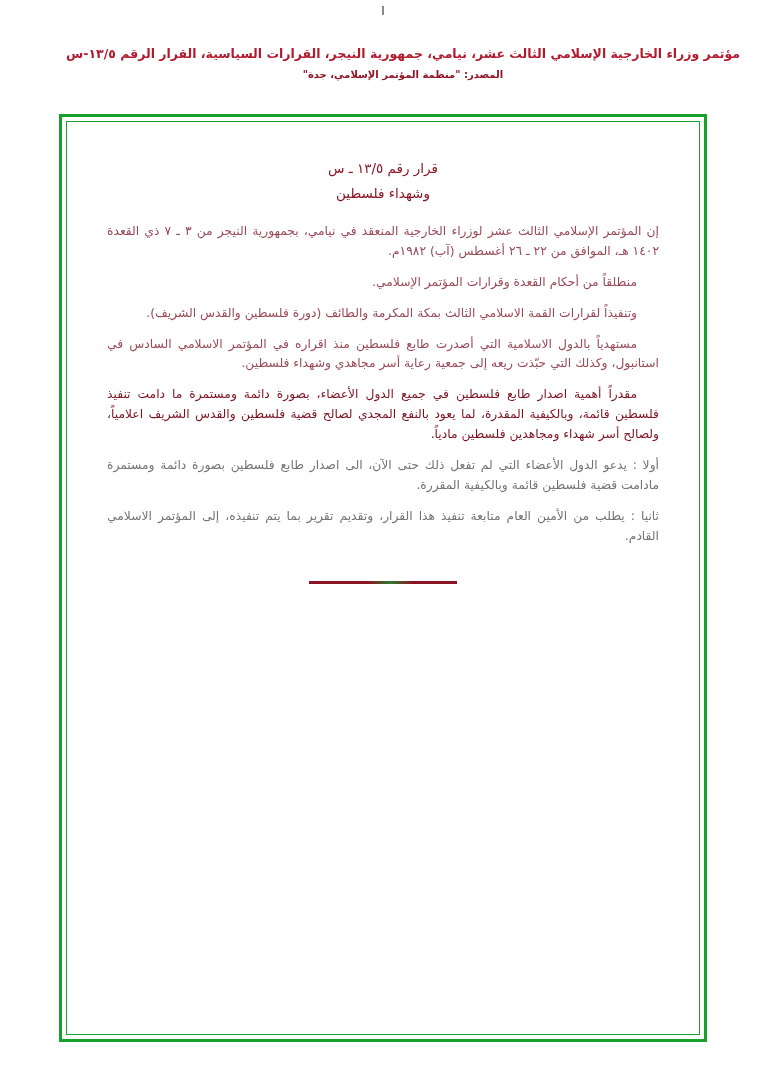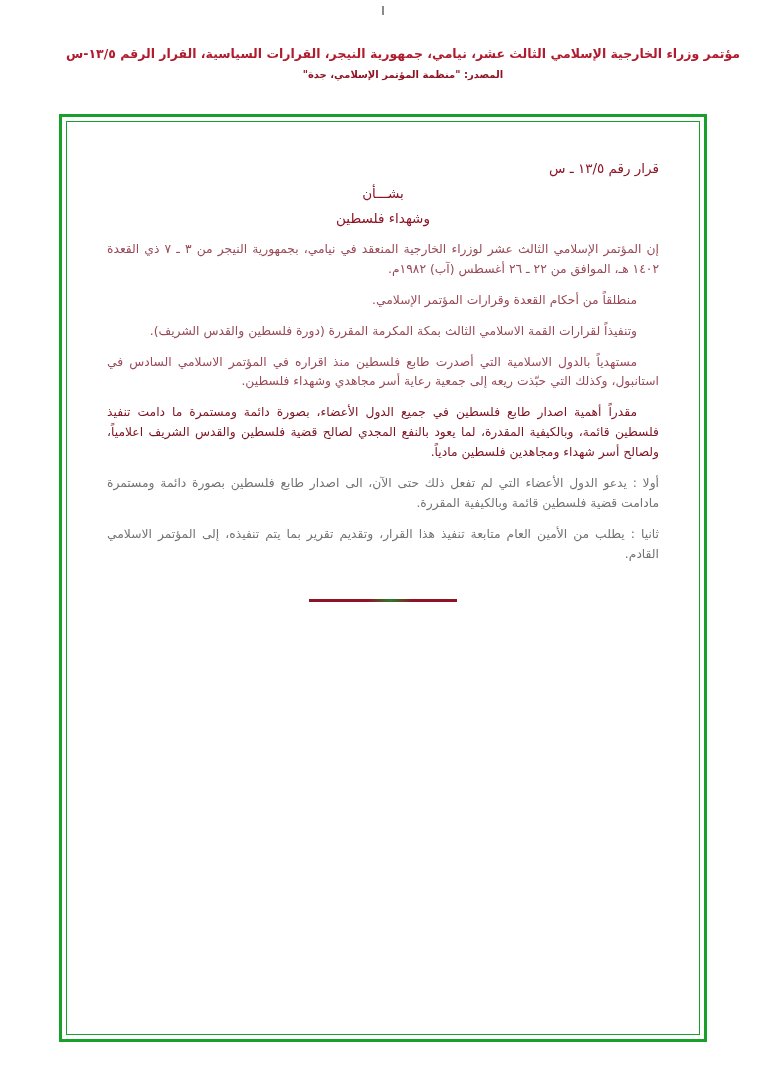--- a/index.html
+++ b/index.html
@@ -83,26 +83,26 @@
     color: #8d1424;
   }
 
   .doc-title {
     text-align: center;
     color: #8d1424;
     font-size: 13.5px;
     line-height: 1.85;
     margin-top: 8px;
   }
-  .doc-title .line1 { letter-spacing: 1px; text-align: right; }
+  .doc-title .line1 { letter-spacing: 1px; }
   .doc-title .line2 { letter-spacing: 3px; }
   .doc-title .line3 { letter-spacing: 2px; }
 
   .body-text {
-    margin-top: 9px;
+    margin-top: 16px;
   }
   p.para {
     margin: 0 0 11px 0;
     font-size: 12.3px;
     line-height: 1.62;
     text-align: justify;
     text-justify: inter-word;
     color: #8d1424;
   }
   p.para.indent {
@@ -141,28 +141,27 @@
 </div>
 
 <div class="frame">
   <div class="frame-inner"></div>
 </div>
 
 <div class="page">
 
   <div class="doc-title">
     <div class="line1">قرار رقم ١٣/٥ ـ س</div>
-    <div class="line2">بشـــأن</div>
     <div class="line3">وشهداء فلسطين</div>
   </div>
 
   <div class="body-text">
     <p class="para faded">إن المؤتمر الإسلامي الثالث عشر لوزراء الخارجية المنعقد في نيامي، بجمهورية النيجر من ٣ ـ ٧ ذي القعدة ١٤٠٢ هـ، الموافق من ٢٢ ـ ٢٦ أغسطس (آب) ١٩٨٢م.</p>
     <p class="para faded indent">منطلقاً من أحكام القعدة وقرارات المؤتمر الإسلامي.</p>
-    <p class="para faded indent">وتنفيذاً لقرارات القمة الاسلامي الثالث بمكة المكرمة المقررة (دورة فلسطين والقدس الشريف).</p>
+    <p class="para faded indent">وتنفيذاً لقرارات القمة الاسلامي الثالث بمكة المكرمة والطائف (دورة فلسطين والقدس الشريف).</p>
     <p class="para faded indent">مستهدياً بالدول الاسلامية التي أصدرت طابع فلسطين منذ اقراره في المؤتمر الاسلامي السادس في استانبول، وكذلك التي حبّذت ريعه إلى جمعية رعاية أسر مجاهدي وشهداء فلسطين.</p>
     <p class="para darker indent">مقدراً أهمية اصدار طابع فلسطين في جميع الدول الأعضاء، بصورة دائمة ومستمرة ما دامت تنفيذ فلسطين قائمة، وبالكيفية المقدرة، لما يعود بالنفع المجدي لصالح قضية فلسطين والقدس الشريف اعلامياً، ولصالح أسر شهداء ومجاهدين فلسطين مادياً.</p>
     <p class="para strong">أولا : يدعو الدول الأعضاء التي لم تفعل ذلك حتى الآن، الى اصدار طابع فلسطين بصورة دائمة ومستمرة مادامت قضية فلسطين قائمة وبالكيفية المقررة.</p>
     <p class="para strong">ثانيا : يطلب من الأمين العام متابعة تنفيذ هذا القرار، وتقديم تقرير بما يتم تنفيذه، إلى المؤتمر الاسلامي القادم.</p>
   </div>
 
   <div class="rule-wrap">
     <div class="rule"></div>
   </div>
 

